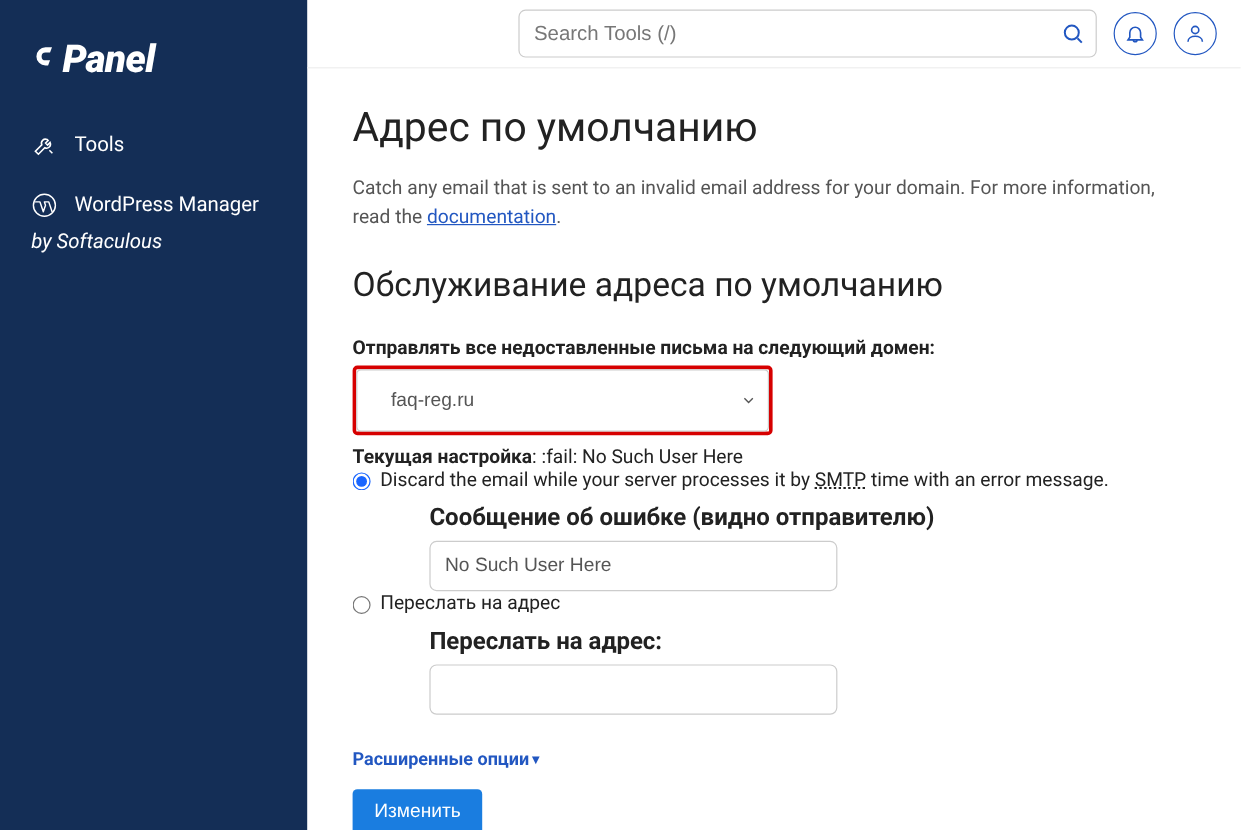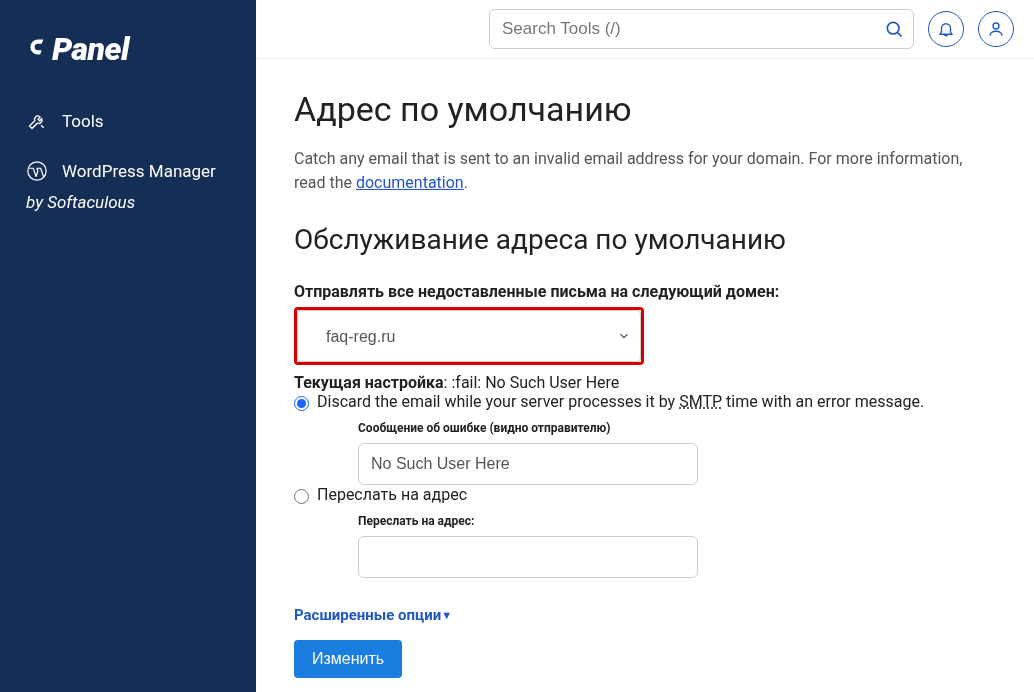--- a/index.html
+++ b/index.html
@@ -7,21 +7,21 @@
     .app { display: flex; width: 1034px; height: 692px; overflow: hidden; }
     .sidebar { width: 256px; background: #142e56; color: #fff; padding: 20px 0 0 0; flex-shrink: 0; }
     .logo { padding: 10px 26px 28px 26px; }
     .logo-text { font-style: italic; font-weight: 900; font-size: 32px; letter-spacing: -0.5px; }
     .logo-text .cp-c { display: inline-flex; align-items: center; }
     .nav-item { display: flex; align-items: center; padding: 14px 26px; color: #fff; font-size: 17px; cursor: pointer; }
     .nav-item .nicon { width: 22px; height: 22px; margin-right: 14px; display: inline-flex; align-items: center; justify-content: center; flex-shrink: 0; }
     .nav-item-sub { padding: 6px 26px 14px 26px; font-size: 17px; font-style: italic; }
     .main { flex: 1; display: flex; flex-direction: column; }
     .topbar { height: 60px; display: flex; align-items: center; padding: 0 20px; gap: 14px; border-bottom: 1px solid #eee; }
-    .search-wrap { margin-left: auto; position: relative; width: 425px; }
+    .search-wrap { margin-left: auto; position: relative; width: 482px; }
     .search-input { width: 100%; height: 40px; border: 1px solid #ccc; border-radius: 6px; padding: 8px 40px 8px 12px; font-size: 17px; color: #777; }
     .search-input::placeholder { color: #777; }
     .search-icon { position: absolute; right: 10px; top: 50%; transform: translateY(-50%); color: #2257c1; }
     .icon-btn { width: 36px; height: 36px; border-radius: 50%; border: 1.5px solid #2257c1; display: inline-flex; align-items: center; justify-content: center; color: #2257c1; cursor: pointer; background: #fff; }
     .content { padding: 30px 38px 24px 38px; overflow: auto; }
     h1 { font-size: 34px; font-weight: 400; color: #222; margin-bottom: 18px; }
     h2 { font-size: 28px; font-weight: 400; color: #222; margin-top: 28px; margin-bottom: 26px; }
     .desc { font-size: 16px; color: #555; line-height: 1.5; margin-bottom: 6px; }
     .desc a { color: #2257c1; text-decoration: underline; }
     .field-label { font-weight: 700; font-size: 16px; color: #222; margin-bottom: 6px; display: block; }
@@ -29,21 +29,21 @@
     .select-inner { position: relative; }
     .select-input { width: 100%; height: 52px; border: 1px solid #ccc; border-radius: 4px; padding: 6px 36px 6px 28px; font-size: 16px; color: #555; background: #fff; appearance: none; cursor: pointer; }
     .select-caret { position: absolute; right: 10px; top: 50%; transform: translateY(-50%); pointer-events: none; color: #555; }
     .current-setting { font-size: 16px; color: #222; margin-top: 8px; }
     .current-setting b { font-weight: 700; }
     .radio-row { display: flex; align-items: flex-start; gap: 8px; font-size: 16px; }
     .radio-row input[type=radio] { margin-top: 4px; accent-color: #1a66ff; width: 15px; height: 15px; }
     .radio-row .rlabel { color: #222; }
     .smtp { text-decoration: underline dotted; }
     .sub-field { margin-left: 64px; margin-top: 10px; }
-    .sub-label { font-weight: 700; font-size: 12px; color: #222; margin-bottom: 8px; display: block; }
+    .sub-label { font-weight: 700; font-size: 20px; color: #222; margin-bottom: 8px; display: block; }
     .text-input { width: 340px; height: 40px; border: 1px solid #ccc; border-radius: 6px; padding: 20px 12px; font-size: 16px; color: #555; }
     .adv-link { display: inline-flex; align-items: center; gap: 0; color: #2257c1; font-weight: 700; font-size: 15px; margin-top: 28px; cursor: pointer; }
     .adv-caret { font-size: 11px; }
     .submit-btn { margin-top: 16px; background: #1a7de0; color: #fff; border: none; border-radius: 4px; padding: 10px 18px; font-size: 16px; cursor: pointer; }
     svg { display: block; }
   </style>
 </head>
 <body>
 
 <div class="app">

